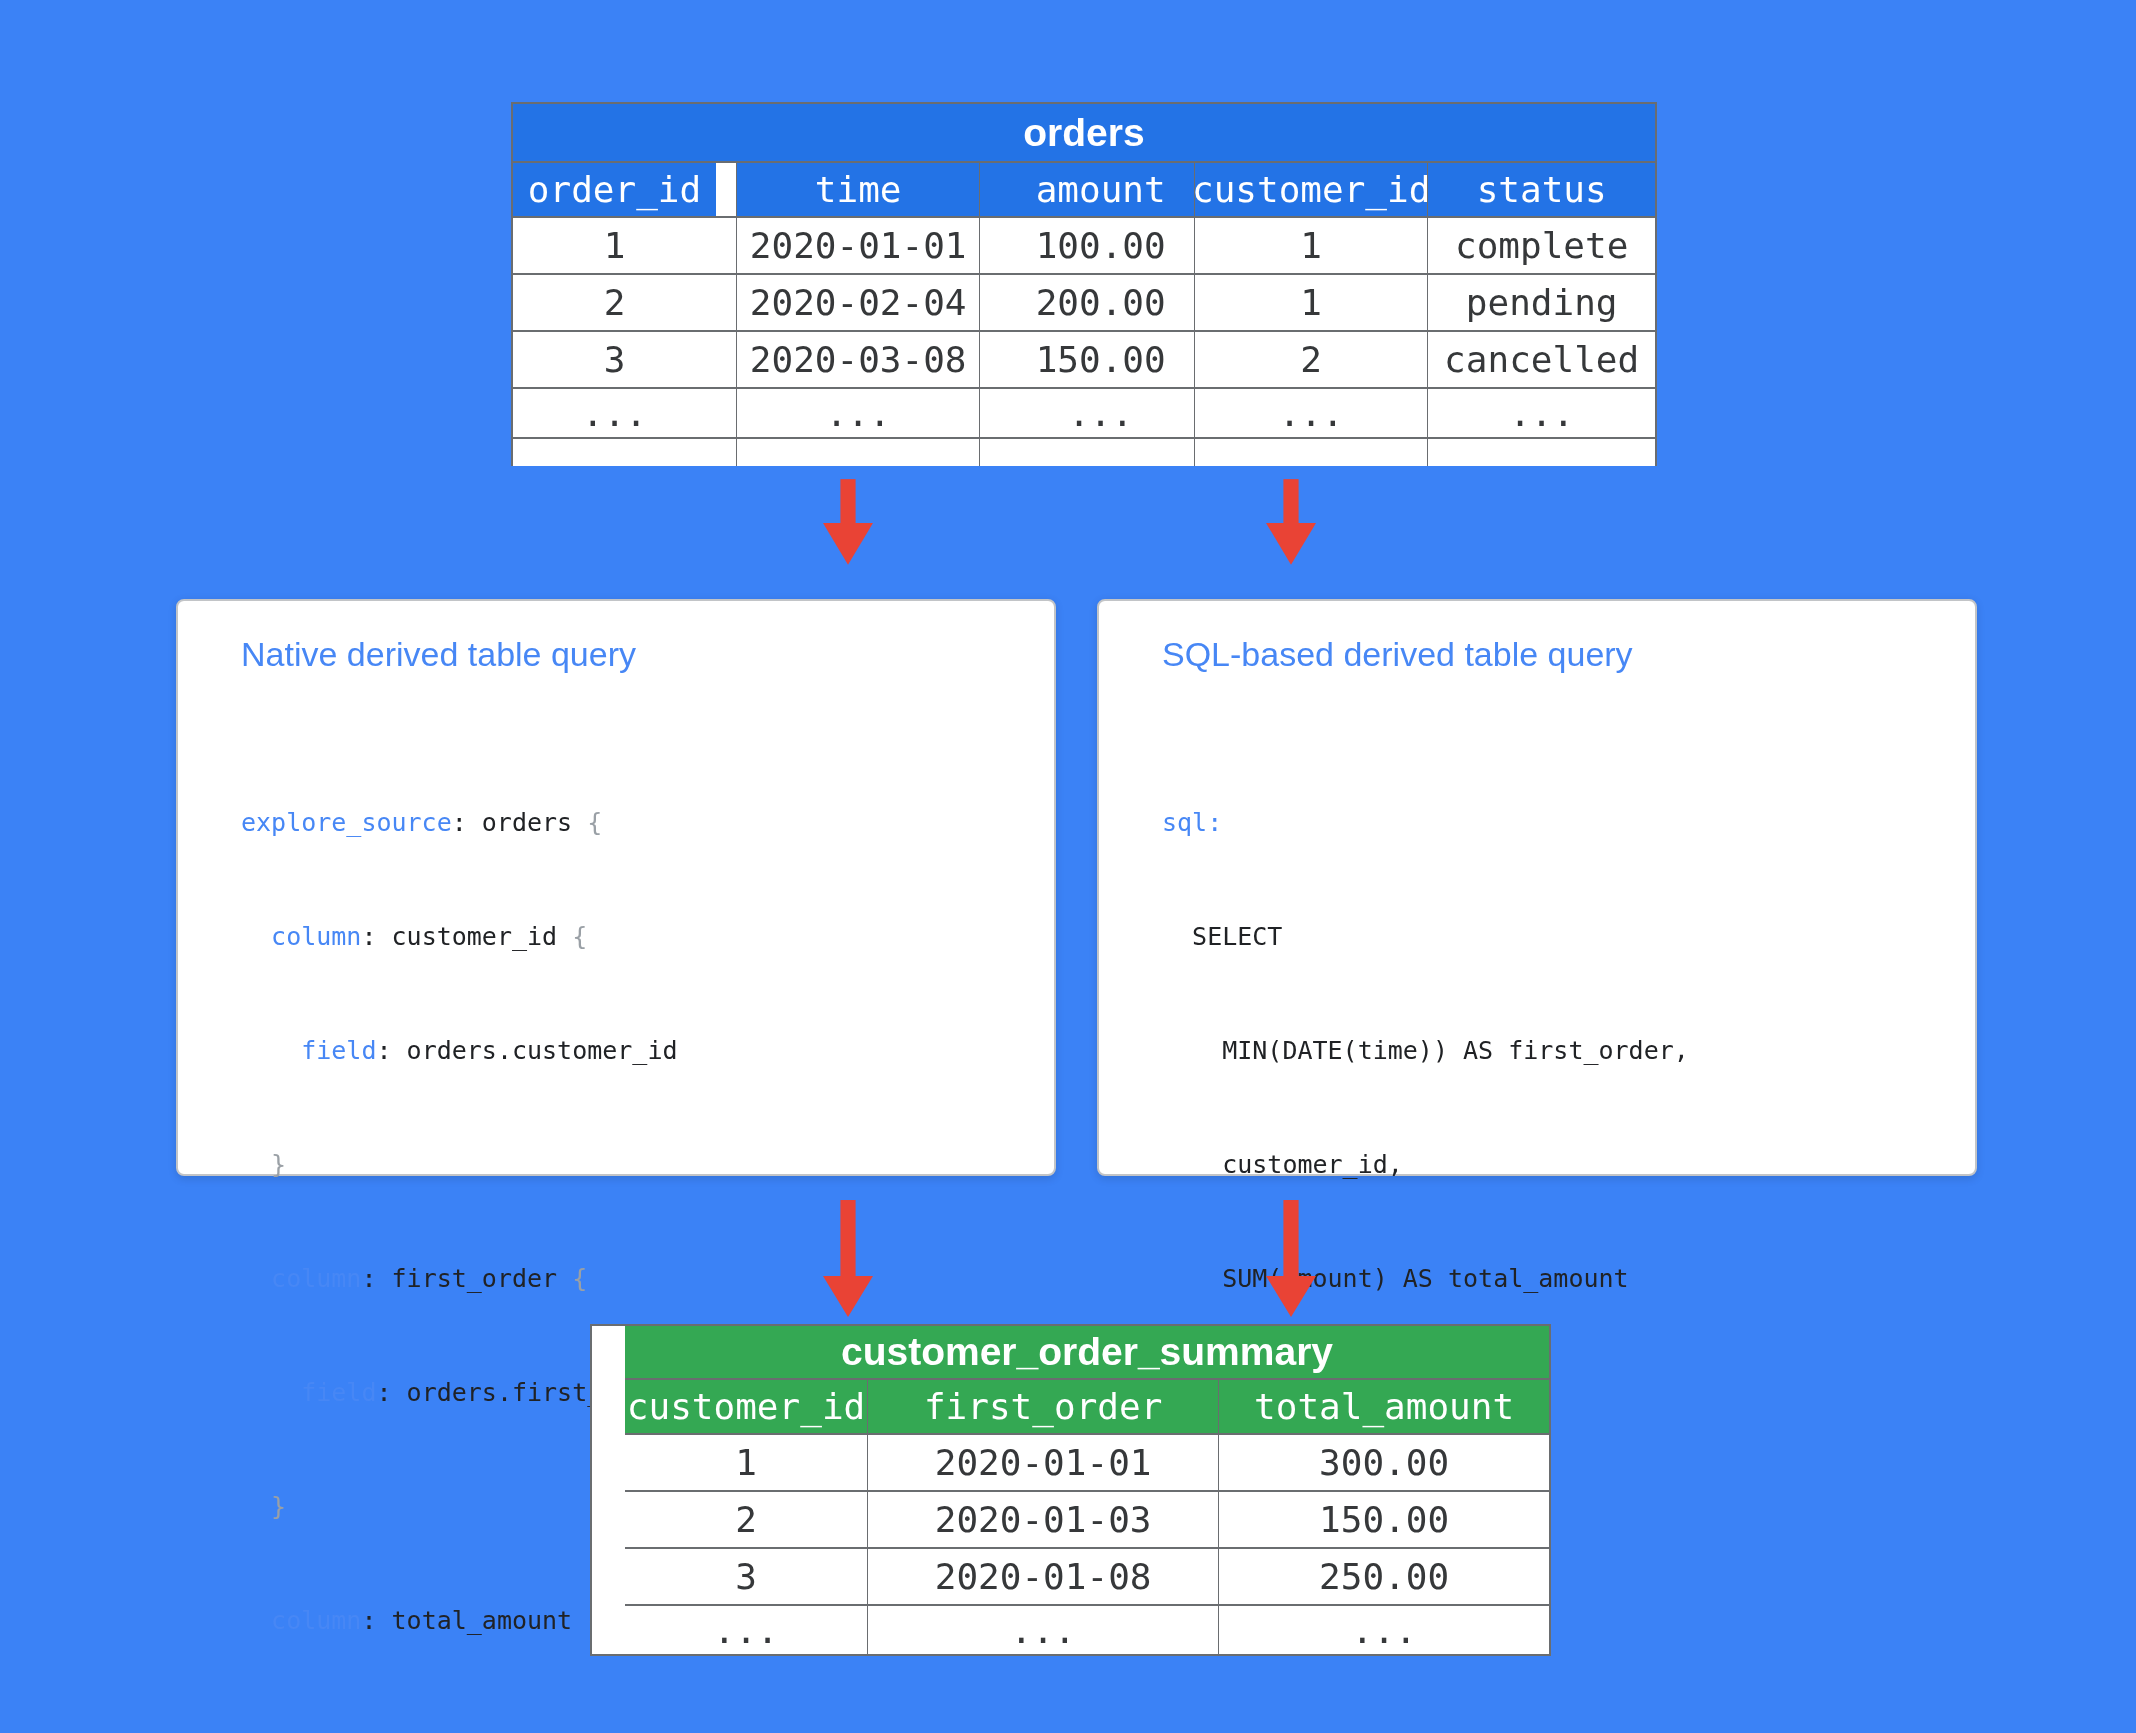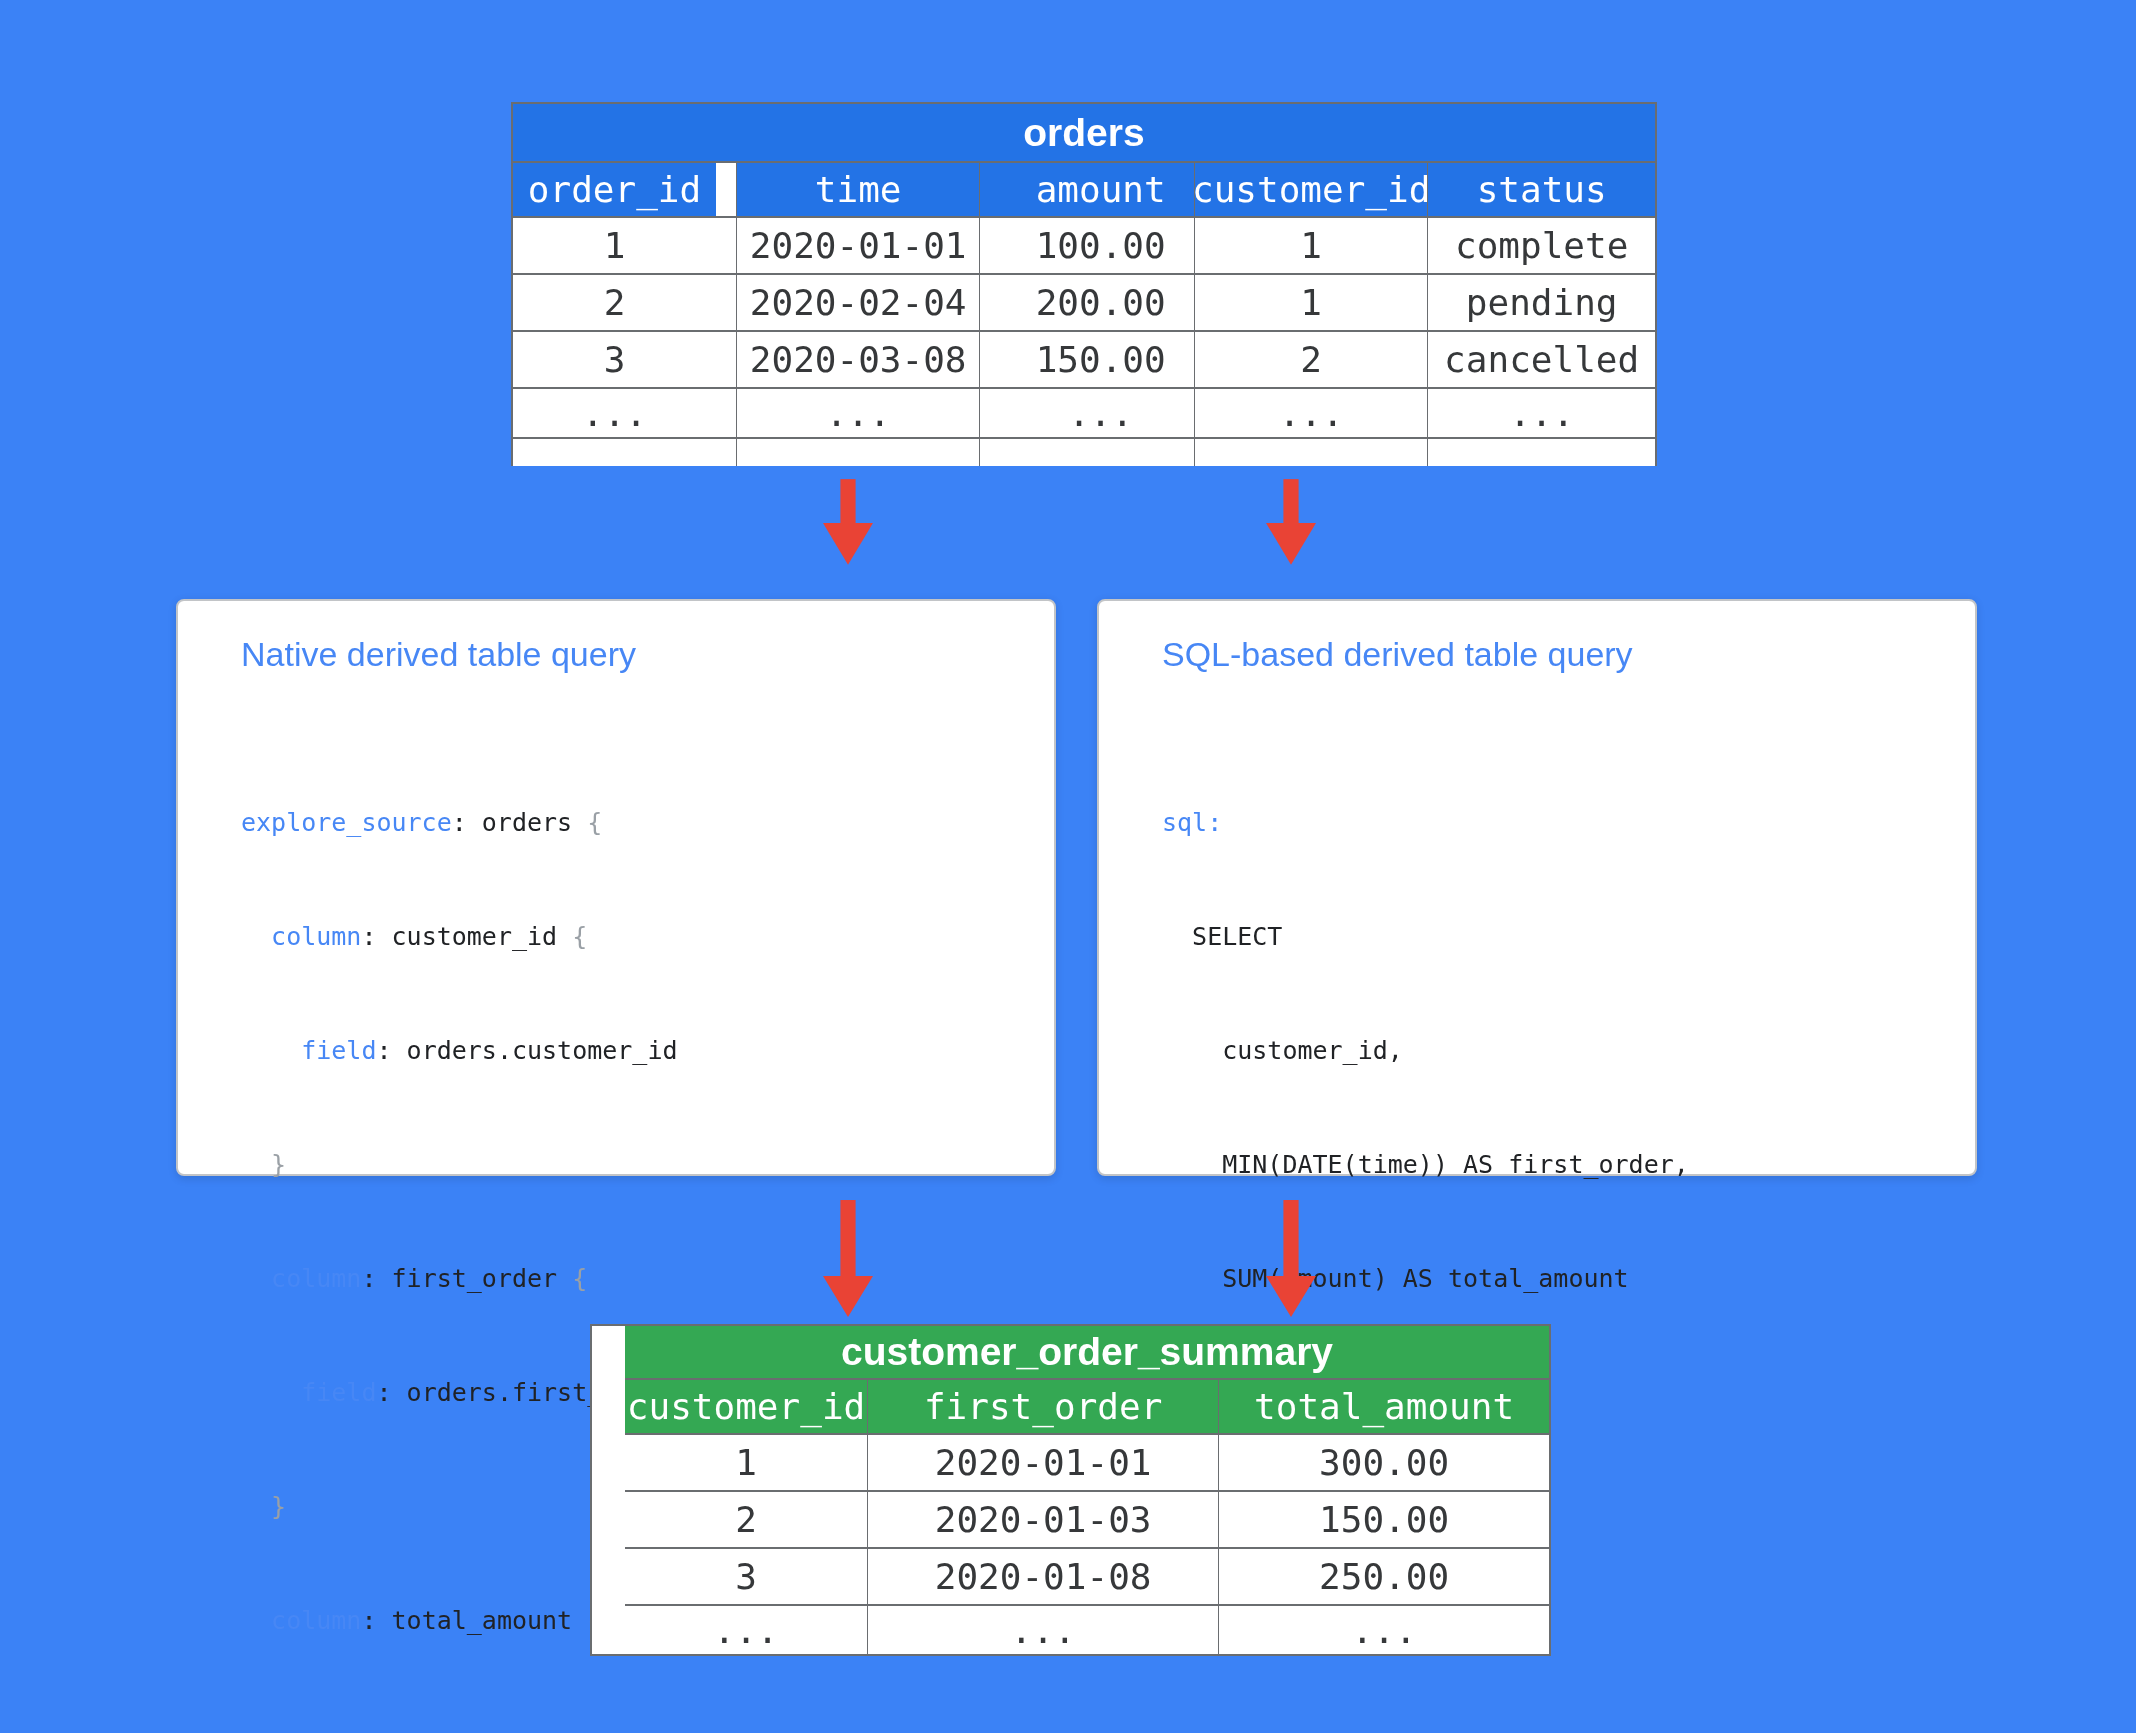--- a/index.html
+++ b/index.html
@@ -170,22 +170,22 @@
       
       
     </div>
   </div>
 
   <div class="card" style="left:1097px; top:599px;">
     <div class="card-title">SQL-based derived table query</div>
     <div class="code">
       <div><span class="tok-kw">sql:</span></div>
       <div><span class="tok-pl">  SELECT</span></div>
+      <div><span class="tok-pl">    MIN(DATE(time)) AS first_order,</span></div>
       <div><span class="tok-pl">    customer_id,</span></div>
-      <div><span class="tok-pl">    MIN(DATE(time)) AS first_order,</span></div>
       <div><span class="tok-pl">    SUM(amount) AS total_amount</span></div>
       <div><span class="tok-pl">  FROM</span></div>
       <div><span class="tok-pl">    orders</span></div>
       <div><span class="tok-pl">  GROUP BY</span></div>
       <div></div>
     </div>
   </div>
 
   <svg class="arrow" style="left:823px; top:1200px;" width="50" height="117" viewBox="0 0 56 131">
     <rect x="19.5" y="0" width="17" height="88" fill="#e94335"></rect>

